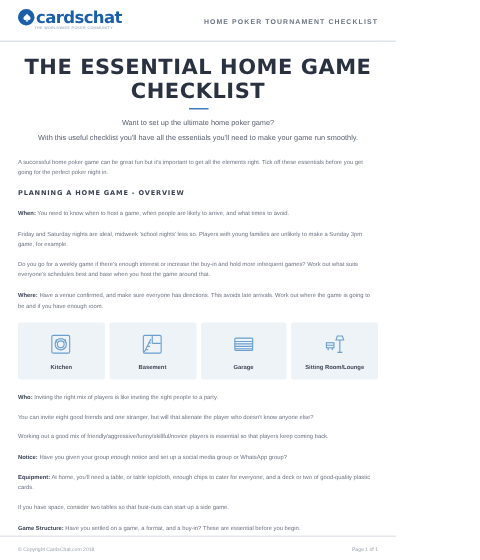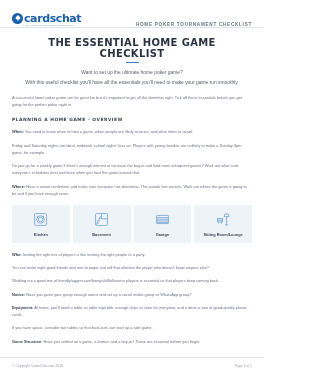--- a/index.html
+++ b/index.html
@@ -21,21 +21,21 @@
     box-sizing: border-box;
     background: #fff;
   }
 
   
   .header {
     height: 28px;
     padding: 6px 12px 0 12px;
     box-sizing: border-box;
     display: flex;
-    align-items: flex-end;
+    align-items: flex-start;
     justify-content: space-between;
     border-bottom: 1px solid #dfe3ea;
   }
   .logo-wrap {
     display: flex;
     flex-direction: column;
     align-items: flex-start;
     line-height: 1;
   }
   .logo-row {
@@ -76,21 +76,21 @@
     text-transform: uppercase;
     margin-top: 6px;
   }
 
   
   .title-block {
     text-align: center;
     padding: 9px 14px 0 14px;
   }
   .doc-title {
-    font-size: 10px;
+    font-size: 14px;
     font-weight: bold;
     letter-spacing: 0.35px;
     color: #2a3242;
     text-transform: uppercase;
     font-family: "DejaVu Sans", sans-serif;
   }
   .title-rule {
     width: 13px;
     height: 1.4px;
     background: #3d7ebd;

